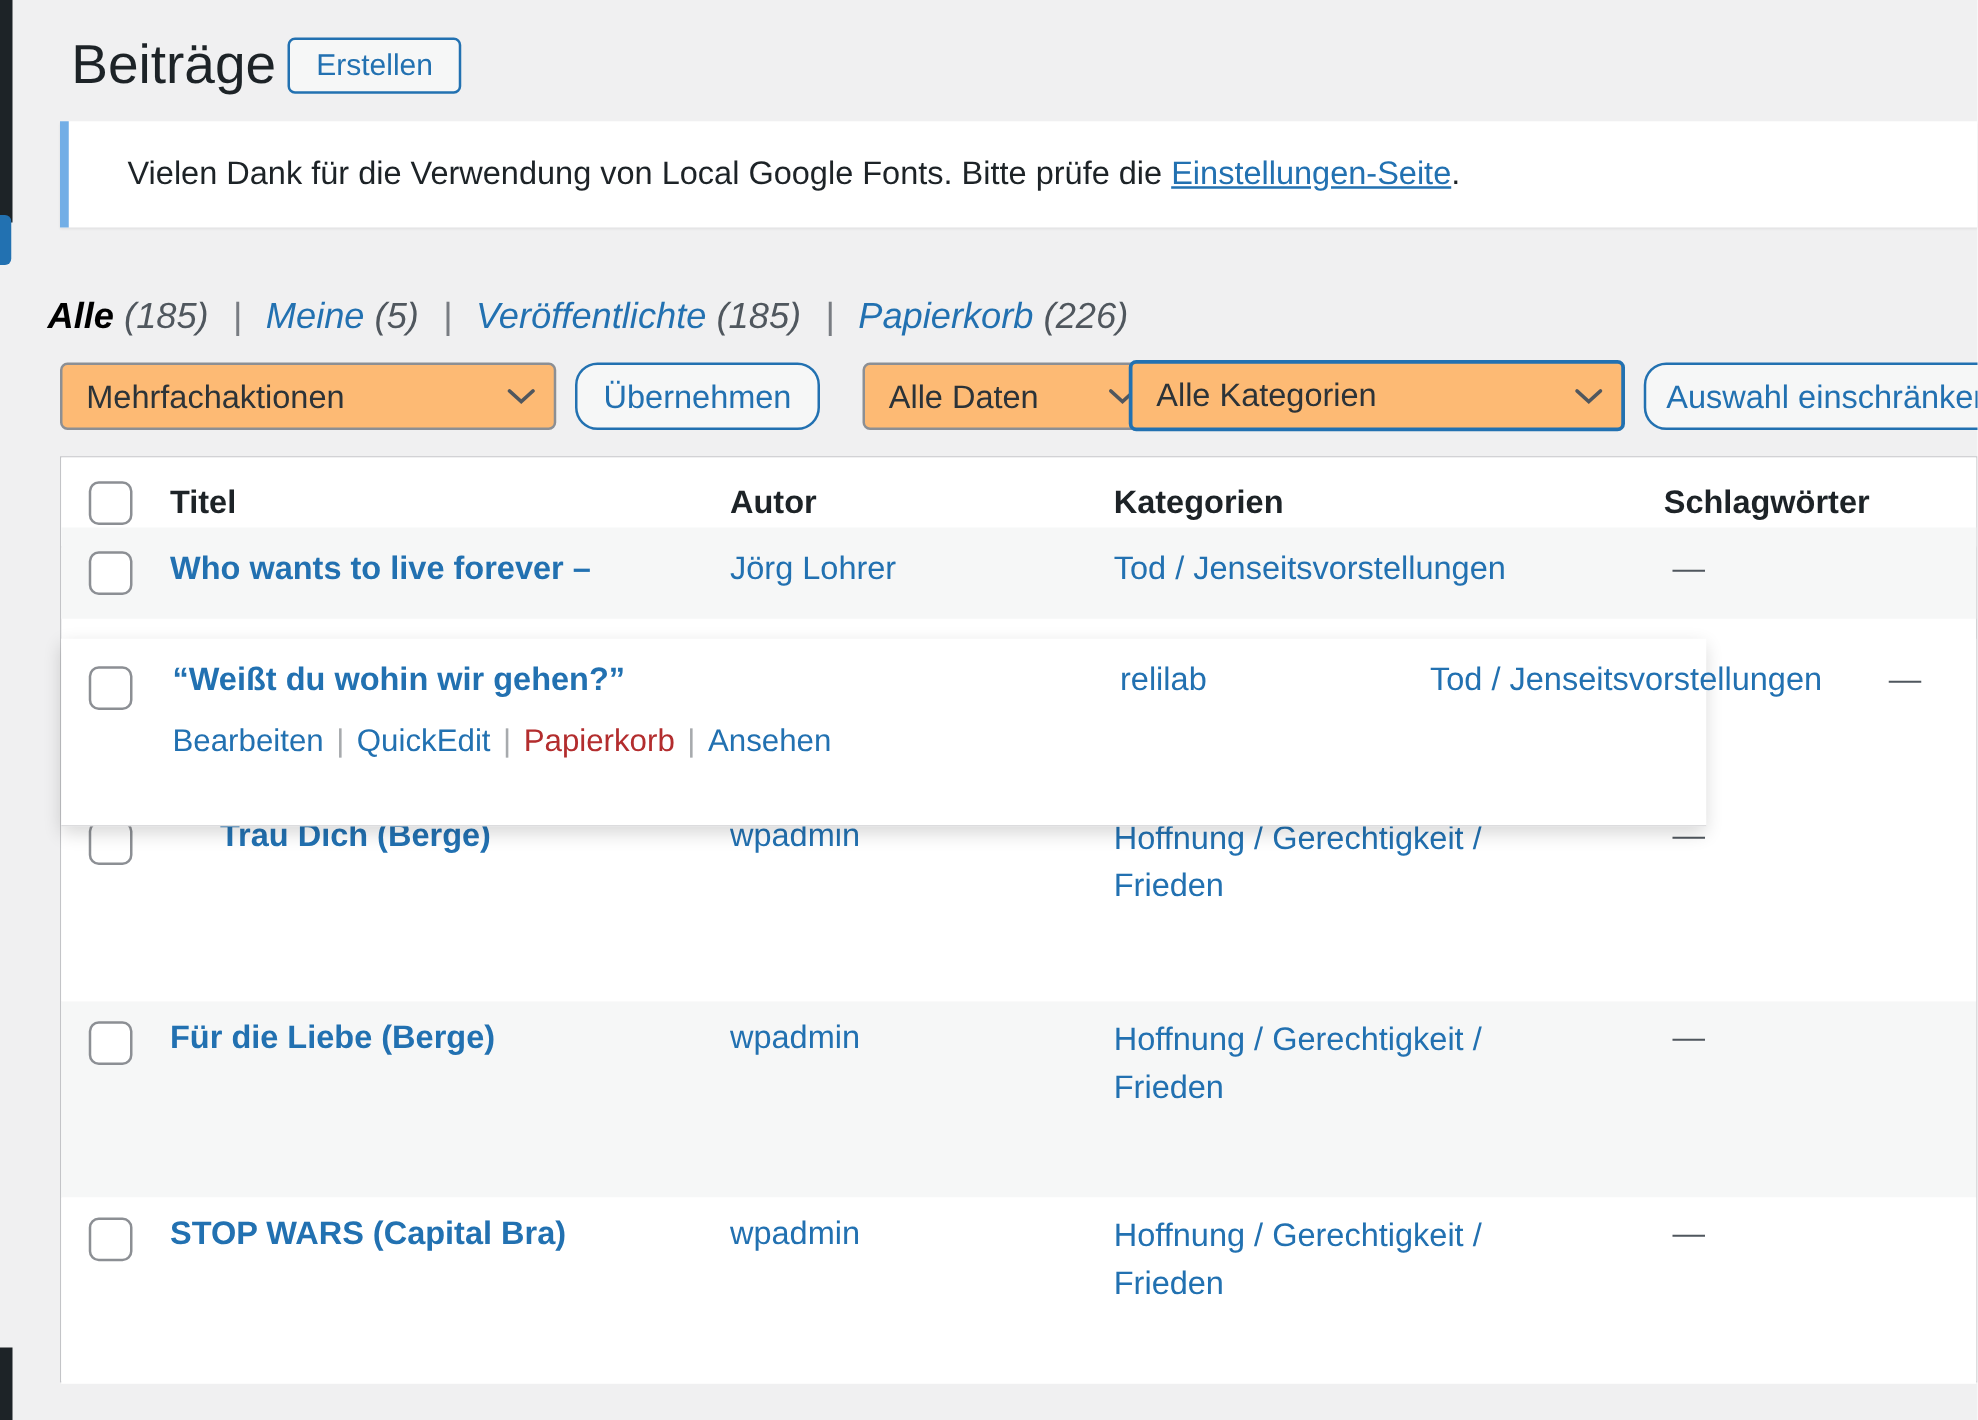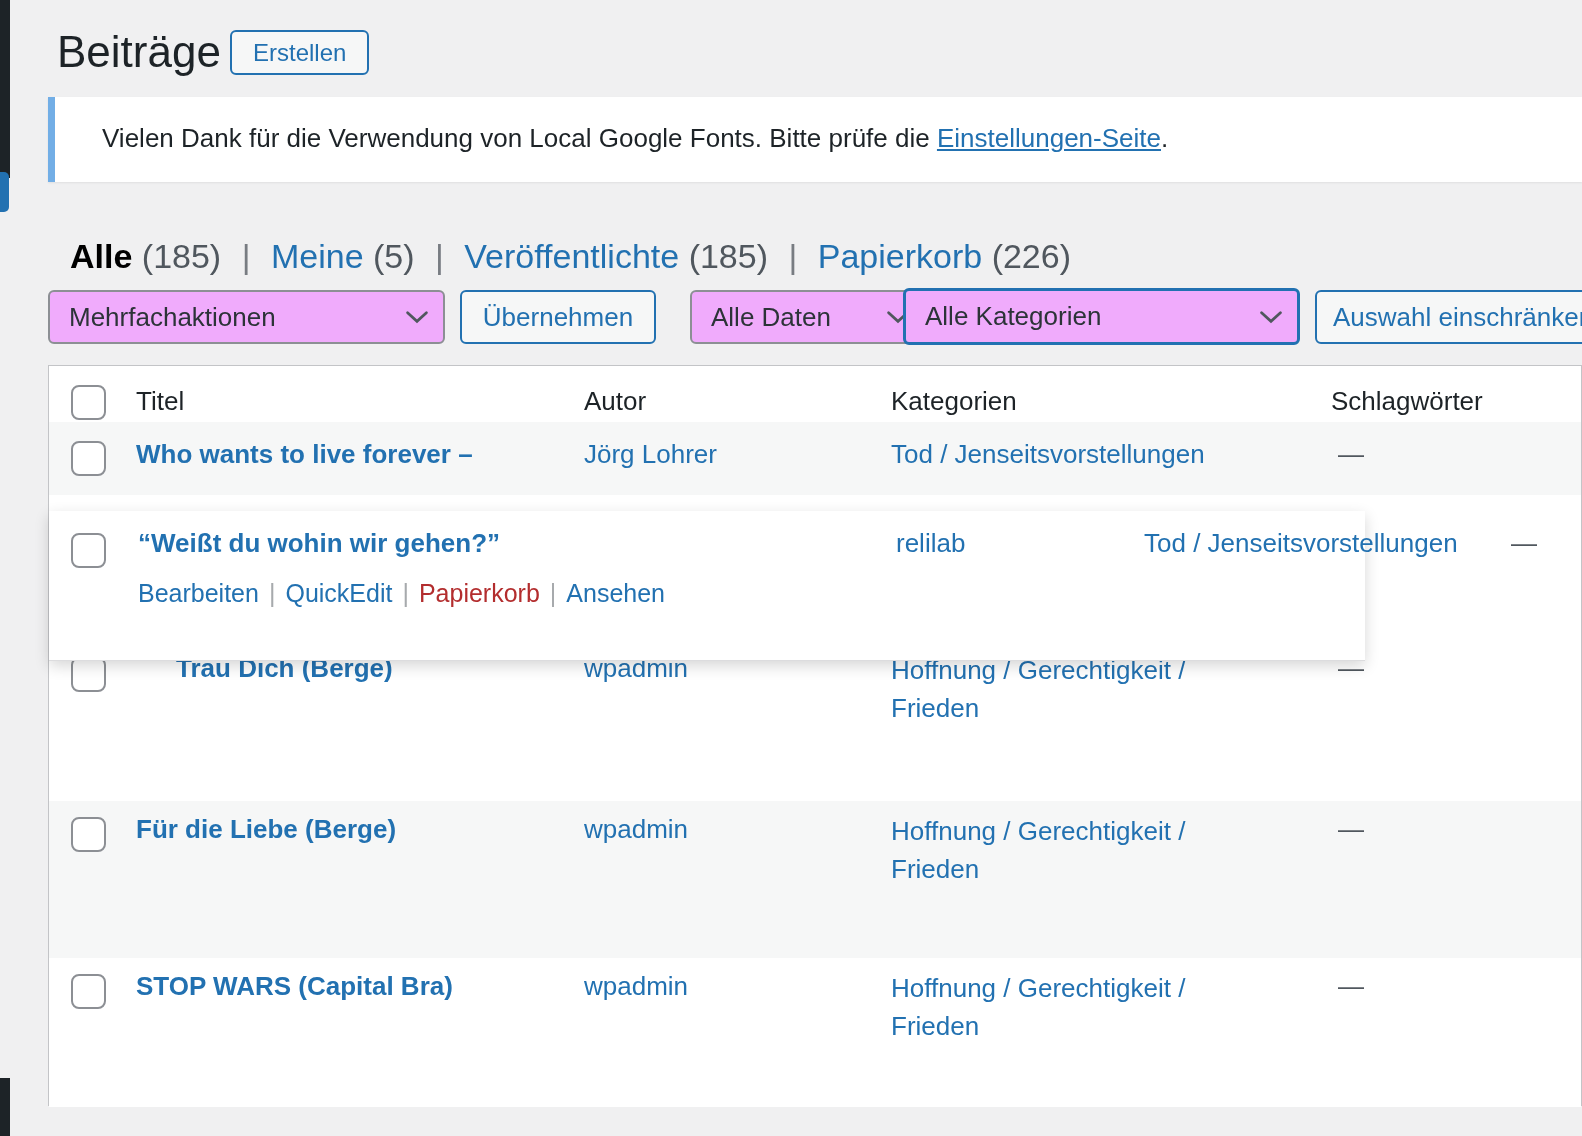--- a/index.html
+++ b/index.html
@@ -32,56 +32,56 @@
   .notice {
     left:48px; top:97px; width:1534px; height:85px;
     background:#ffffff; border-left:7px solid #72aee6;
     box-shadow:0 1px 2px rgba(0,0,0,.07);
     font-size:26px; color:#1d2327;
     padding:26px 0 0 47px;
   }
   .notice a { color:#2271b1; text-decoration:underline; }
 
   
-  .views { left:70px; top:237px; font-size:34px; color:#50575e; white-space:nowrap; }
+  .views { left:38px; top:237px; font-size:29px; color:#50575e; white-space:nowrap;font-style:italic; }
   .views a { color:#2271b1; text-decoration:none; cursor:pointer; }
   .views .vcur { color:#000; font-weight:700; }
   .views .vcount { color:#50575e; font-weight:400; }
   .views .vsep { color:#787c82; margin:0 11px; }
 
   
   .sel {
-    top:290px; height:54px; background:#f0abfc;
+    top:290px; height:54px; background:#fdba74;
     border:2px solid #8c8f94; border-radius:6px;
     font-size:26px; color:#2c3338;
     display:flex; align-items:center;
     padding:0 46px 0 19px; cursor:pointer;
   }
   .sel .chev { position:absolute; right:14px; width:24px; height:14px; }
   .sel-bulk { left:48px;  width:397px; }
   .sel-date { left:690px; width:236px; }
   .sel-cat  { left:903px; width:397px; top:288px; height:57px; border:3px solid #2271b1; }
   .btn {
     top:290px; height:54px; background:#f6f7f7;
-    border:2px solid #2271b1; border-radius:6px;
+    border:2px solid #2271b1; border-radius:18px;
     color:#2271b1; font-size:26px; font-family:inherit;
     cursor:pointer; white-space:nowrap; position:absolute;
   }
   .btn-apply  { left:460px;  width:196px; }
   .btn-filter { left:1315px; width:312px; text-align:left; padding-left:16px; }
 
   
   .table {
     left:48px; top:365px; width:1534px; height:741px;
     background:#fff; border:1px solid #c3c4c7;
   }
   .trow, .thead { position:absolute; left:0; width:1532px; }
   .thead { top:0; height:72px; border-bottom:1px solid #c3c4c7; background:#fff; }
   .cell { position:absolute; font-size:26px; line-height:29px; white-space:nowrap; }
-  .thead .cell { color:#1d2327; font-weight:400; }
+  .thead .cell { color:#1d2327; font-weight:700; }
   .cb {
     position:absolute; width:35px; height:35px;
     background:#fff; border:2px solid #8c8f94; border-radius:8px; cursor:pointer;
   }
   a.rowtitle { color:#2271b1; font-weight:700; text-decoration:none; cursor:pointer; }
   a.bluelink { color:#2271b1; text-decoration:none; cursor:pointer; }
   .dash { color:#50575e; }
   .cat-wrap { white-space:normal; width:335px; line-height:38px; }
 
   .row1 { top:56px;  height:73px;  background:#f6f7f7; }

